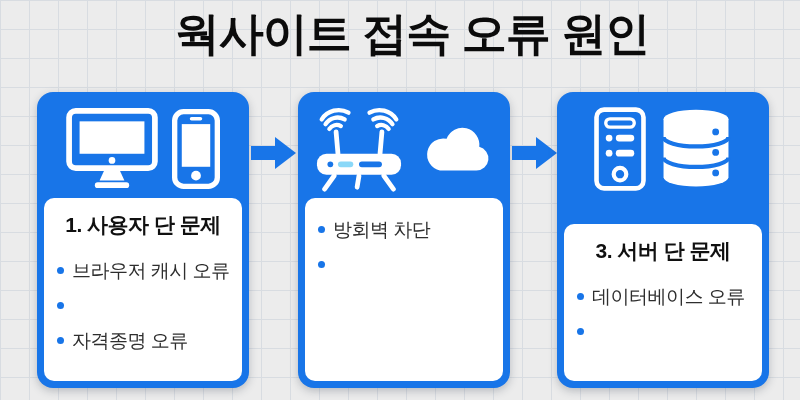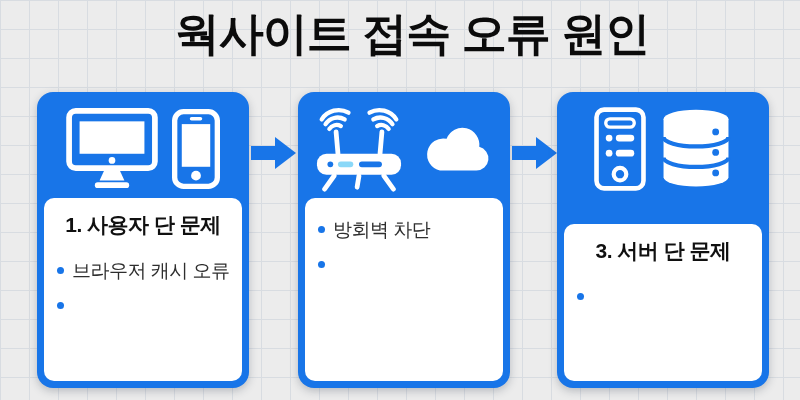--- a/index.html
+++ b/index.html
@@ -65,20 +65,24 @@
   </div>
   <div class="card-body">
     <h2 class="card-title">1. 사용자 단 문제</h2>
     <ul class="bullets">
       <li>
           <span class="dot"></span>
           <span class="bullet-text">브라우저 캐시 오류</span>
         </li>
       <li>
           <span class="dot"></span>
+        </li>
+      <li>
+          <span class="dot"></span>
+          <span class="bullet-text">자격종명 오류</span>
         </li>
     </ul>
   </div>
 </section>
 
 <svg class="arrow" id="arrow-1" viewBox="0 0 46 34">
   <polygon points="0,10 24,10 24,1 45,17 24,33 24,24 0,24" fill="#1875e8"></polygon>
 </svg>
 
 <section class="card" id="card-network">
@@ -144,16 +148,20 @@
       <circle cx="65" cy="28" r="4" fill="#1875e8"></circle>
       <circle cx="65" cy="52" r="4" fill="#1875e8"></circle>
       <circle cx="65" cy="76" r="4" fill="#1875e8"></circle>
     </svg>
   </div>
   <div class="card-body">
     <h2 class="card-title">3. 서버 단 문제</h2>
     <ul class="bullets">
       <li>
           <span class="dot"></span>
+          <span class="bullet-text">데이터베이스 오류</span>
+        </li>
+      <li>
+          <span class="dot"></span>
         </li>
     </ul>
   </div>
 </section>
 
 </body></html>

